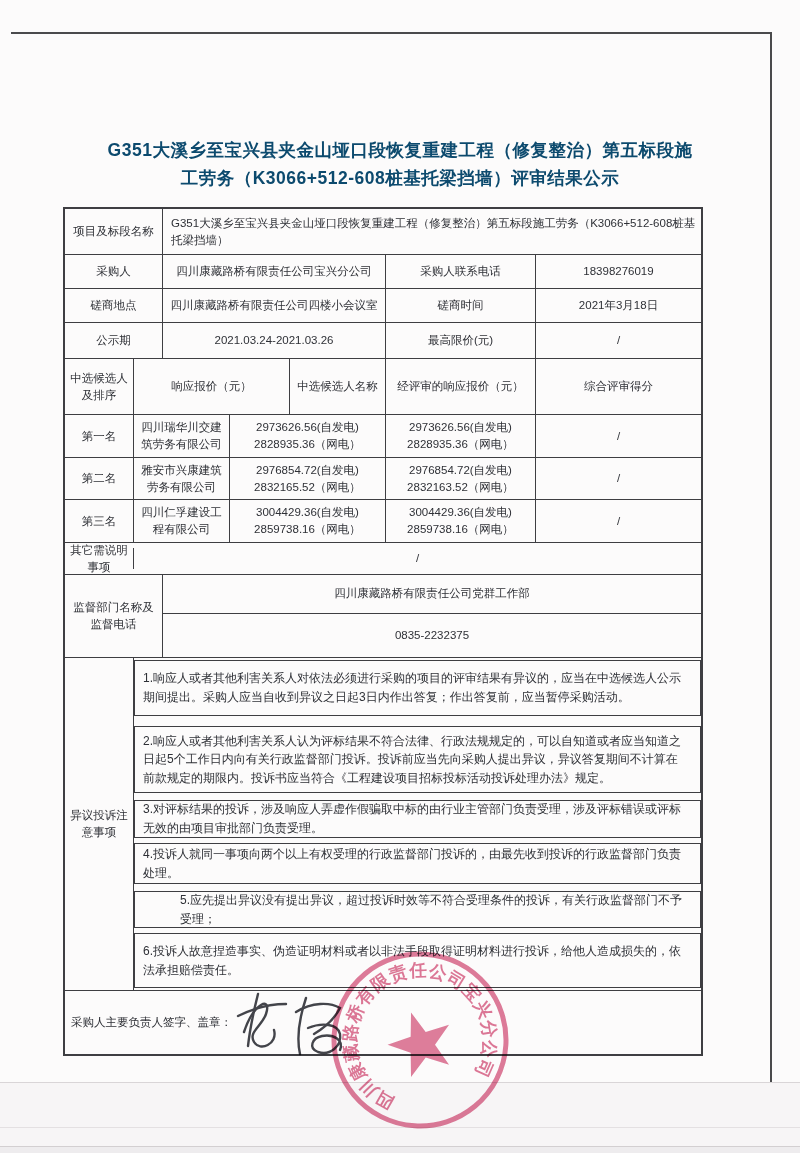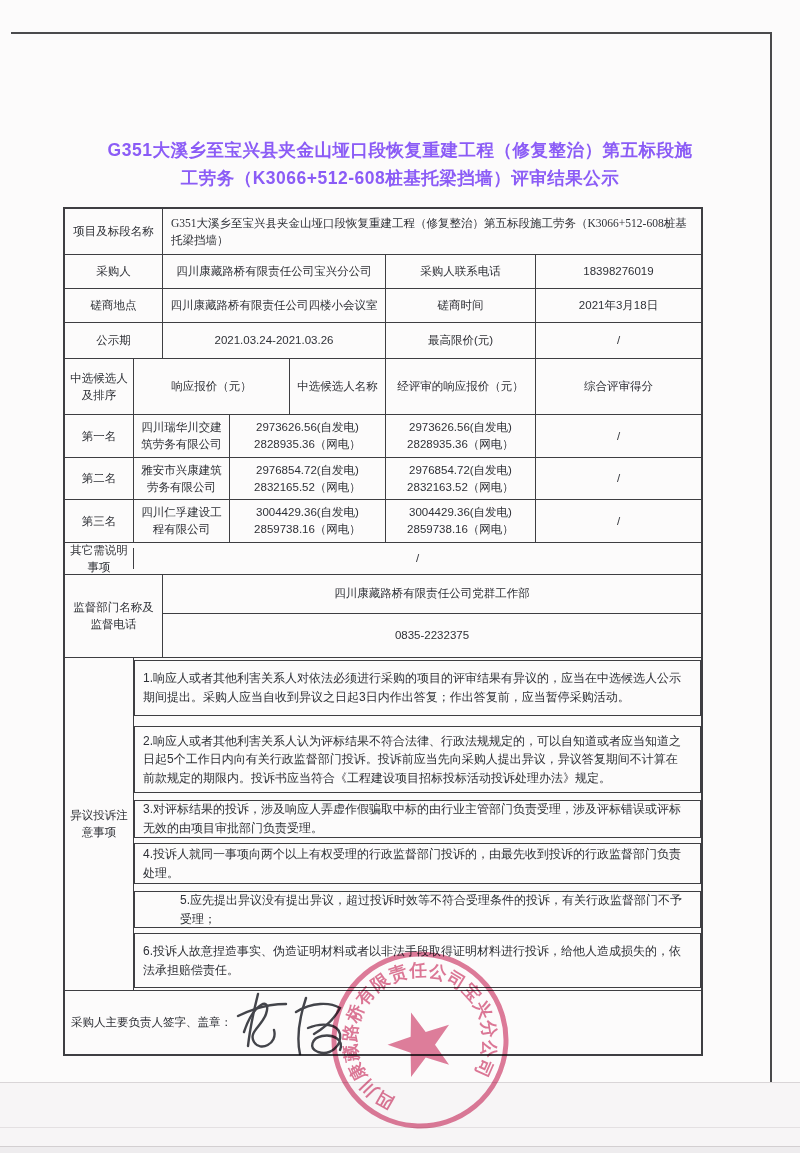--- a/index.html
+++ b/index.html
@@ -22,21 +22,21 @@
     position:absolute;left:11px;top:32px;width:761px;height:2px;
     background:#4a4a4c;
   }
   .right-rule{
     position:absolute;left:770px;top:32px;width:2px;height:1050px;
     background:#4a4a4c;
   }
   .title{
     position:absolute;left:60px;top:136px;width:680px;
     text-align:center;font-weight:bold;font-size:17.5px;line-height:1.62;
-    color:#8b5cf6;letter-spacing:0.5px;
+    color:#0c4a6e;letter-spacing:0.5px;
   }
   
   .tbl{
     position:absolute;left:63px;top:207px;width:640px;
     border:2px solid var(--ln);box-sizing:border-box;
     font-size:11.5px;line-height:1.45;
     background:transparent;
   }
   .row{display:flex;box-sizing:border-box;}
   .row + .row{border-top:1.5px solid var(--ln);}
@@ -46,21 +46,21 @@
   }
   .c + .c{border-left:1.5px solid var(--ln);}
   .c.left{justify-content:flex-start;text-align:left;padding-left:8px;}
   .w97{width:97px;flex:none;}
   .w223{width:223px;flex:none;}
   .w150{width:150px;flex:none;}
   .w68{width:68px;flex:none;padding-left:2px;padding-right:2px;}
   .w96{width:96px;flex:none;}
   .w156{width:156px;flex:none;}
   .fx{flex:1;}
-  .h45{height:45px;font-family:Liberation Serif, serif;}
+  .h45{height:45px;}
   .h34{height:34px;}
   .h36{height:36px;}
   .h56{height:56px;}
   .h43{height:43px;}
   .h42{height:42px;}
   .h32{height:32px;align-items:center;}
   .h83{height:83px;}
   .h333{height:333px;}
   .h64{height:64px;}
   .stack{display:flex;flex-direction:column;padding:0;align-items:stretch;}

